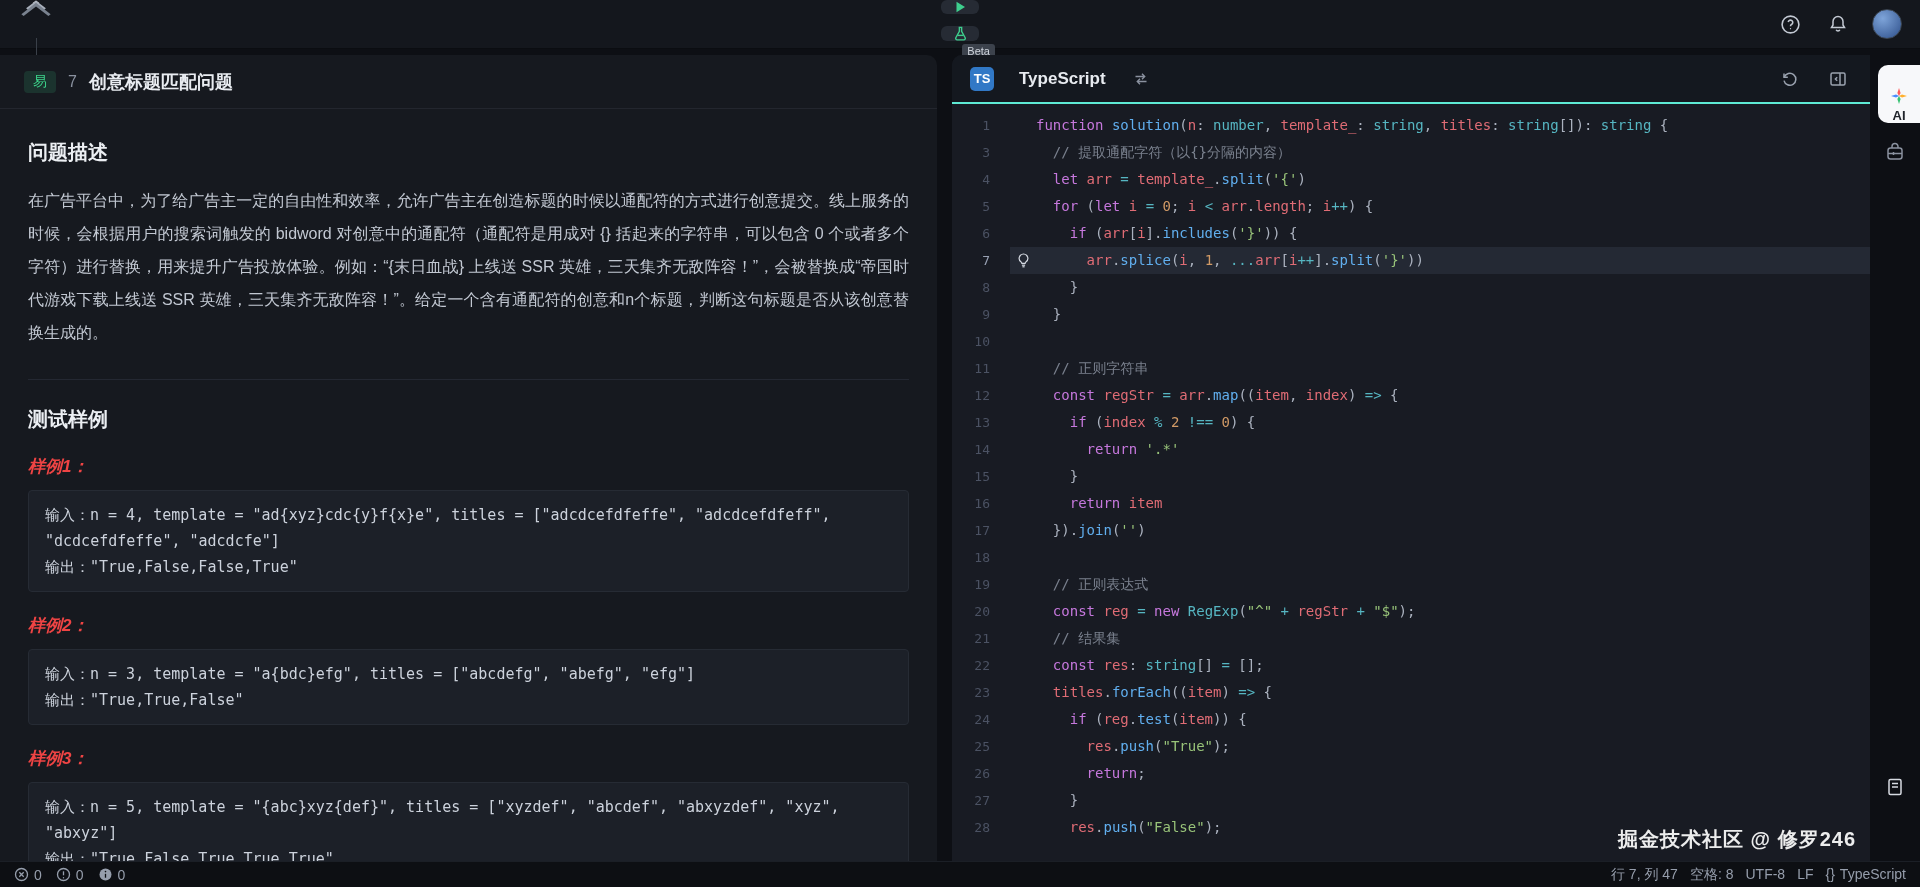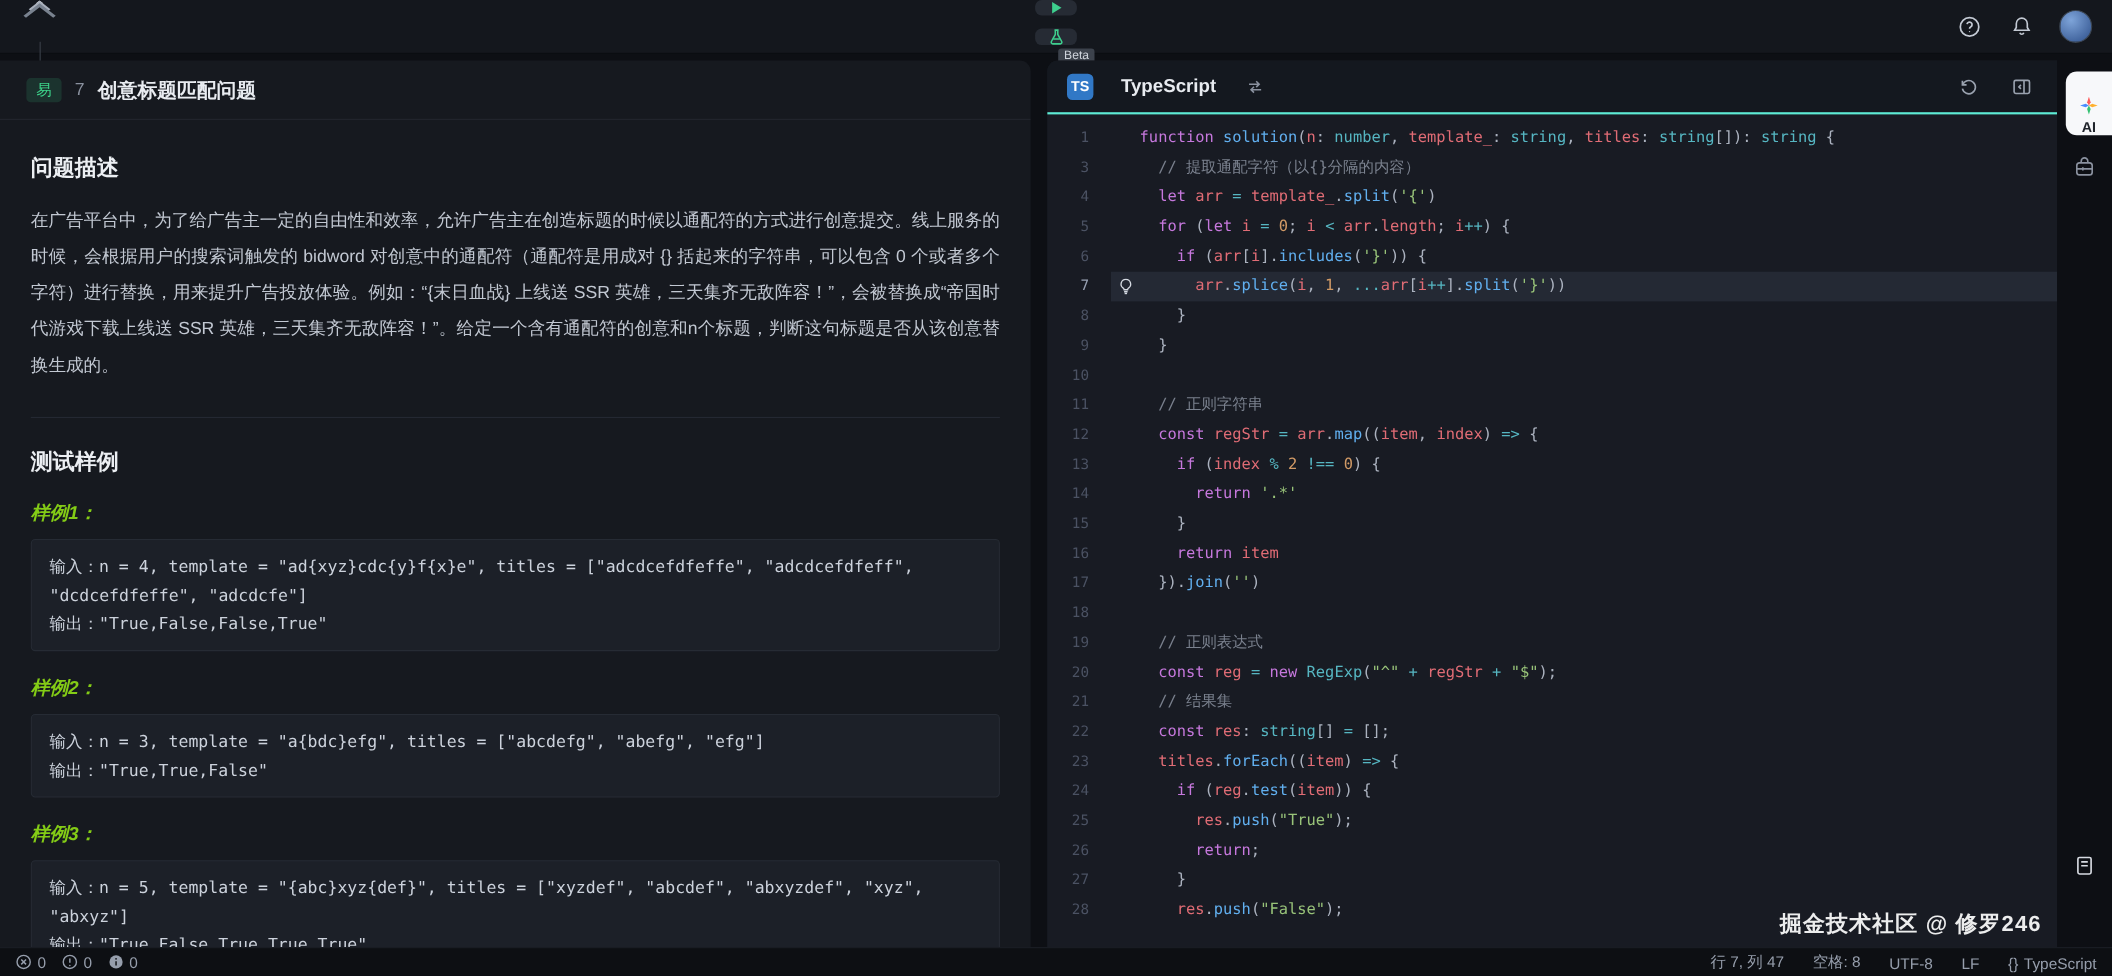--- a/index.html
+++ b/index.html
@@ -29,21 +29,21 @@
   
   .left-panel{width:937px; background:#16191f; border-radius:0 10px 0 0; display:flex; flex-direction:column; overflow:hidden;}
   .panel-header{height:54px; flex:0 0 54px; display:flex; align-items:center; gap:12px; padding:0 24px; border-bottom:1px solid #23262e;}
   .diff-badge{background:rgba(61,214,140,.14); color:#3dd68c; font-size:14px; padding:2px 9px; border-radius:4px;}
   .prob-num{color:#8a919f; font-size:16px;}
   .prob-title{color:#e9ecf1; font-size:18px; font-weight:700;}
   .panel-content{flex:1; overflow:hidden; padding:4px 28px 20px;}
   .section-h{color:#eceff3; font-size:20px; font-weight:700; margin:26px 0 18px;}
   .desc{color:#c2c8d2; font-size:16px; line-height:33px; text-align:justify;}
   .samples-section{border-top:1px solid #242832; margin-top:30px;}
-  .sample-label{color:#84cc16; font-style:italic; font-weight:700; font-size:17px; margin:22px 0 12px;}
+  .sample-label{color:#ef4444; font-style:italic; font-weight:700; font-size:17px; margin:22px 0 12px;}
   .sample-block{background:#1c2028; border:1px solid #262b34; border-radius:4px; padding:11px 16px;
     font-family:"DejaVu Sans Mono", monospace; font-size:15px; line-height:26px; color:#ccd2dc;}
   
   .right-area{flex:1; margin-left:15px; background:#181b23; border-radius:10px 0 0 0; display:flex; flex-direction:column; position:relative; overflow:hidden;}
   .editor-header{height:49px; flex:0 0 49px; display:flex; align-items:center; gap:25px; padding:0 18px; background:#14181f; border-bottom:2px solid #5eead4;}
   .ts-badge{width:24px; height:24px; border-radius:5px; background:#3178c6; color:#fff; font-size:13px; font-weight:700; display:flex; align-items:center; justify-content:center;}
   .lang-name{color:#e8ebf0; font-size:17px; font-weight:700;}
   .hdr-icons{margin-left:auto; display:flex; gap:20px;}
   .hdr-icons .icon-btn{color:#9aa2af;}
   
@@ -64,21 +64,21 @@
   .ai-tag{width:42px; height:58px; margin-top:10px; margin-left:8px; background:#f7f8fa; border-radius:10px 0 0 10px;
     display:flex; flex-direction:column; align-items:center; justify-content:flex-end; gap:3px; cursor:pointer;}
   .ai-label{color:#20242b; font-size:13px; font-weight:800;}
   .rail-icon{margin-top:18px; color:#8a919f; cursor:pointer;}
   .rail-bottom{margin-top:auto; margin-bottom:64px; color:#d7dbe2; cursor:pointer;}
   
   .statusbar{position:absolute; left:0; right:0; bottom:0; height:26px; background:#0d0f13; border-top:1px solid #1b1f26;
     display:flex; align-items:center; padding:0 14px; font-size:14px; color:#969eac;}
   .sb-left{display:flex; align-items:center; gap:14px;}
   .sb-item{display:flex; align-items:center; gap:5px; cursor:pointer;}
-  .sb-right{margin-left:auto; display:flex; align-items:flex-end; gap:26px;}
+  .sb-right{margin-left:auto; display:flex; align-items:flex-start; gap:12px;}
   svg{display:block;}
 </style>
 </head>
 <body>
 
 <header class="topbar">
   <div class="tb-left">
     <span class="icon-btn">
       <svg width="20" height="20" viewBox="0 0 20 20">
           <rect x="2.5" y="3.5" width="15" height="13" rx="2" fill="none" stroke="currentColor" stroke-width="1.5"></rect>

